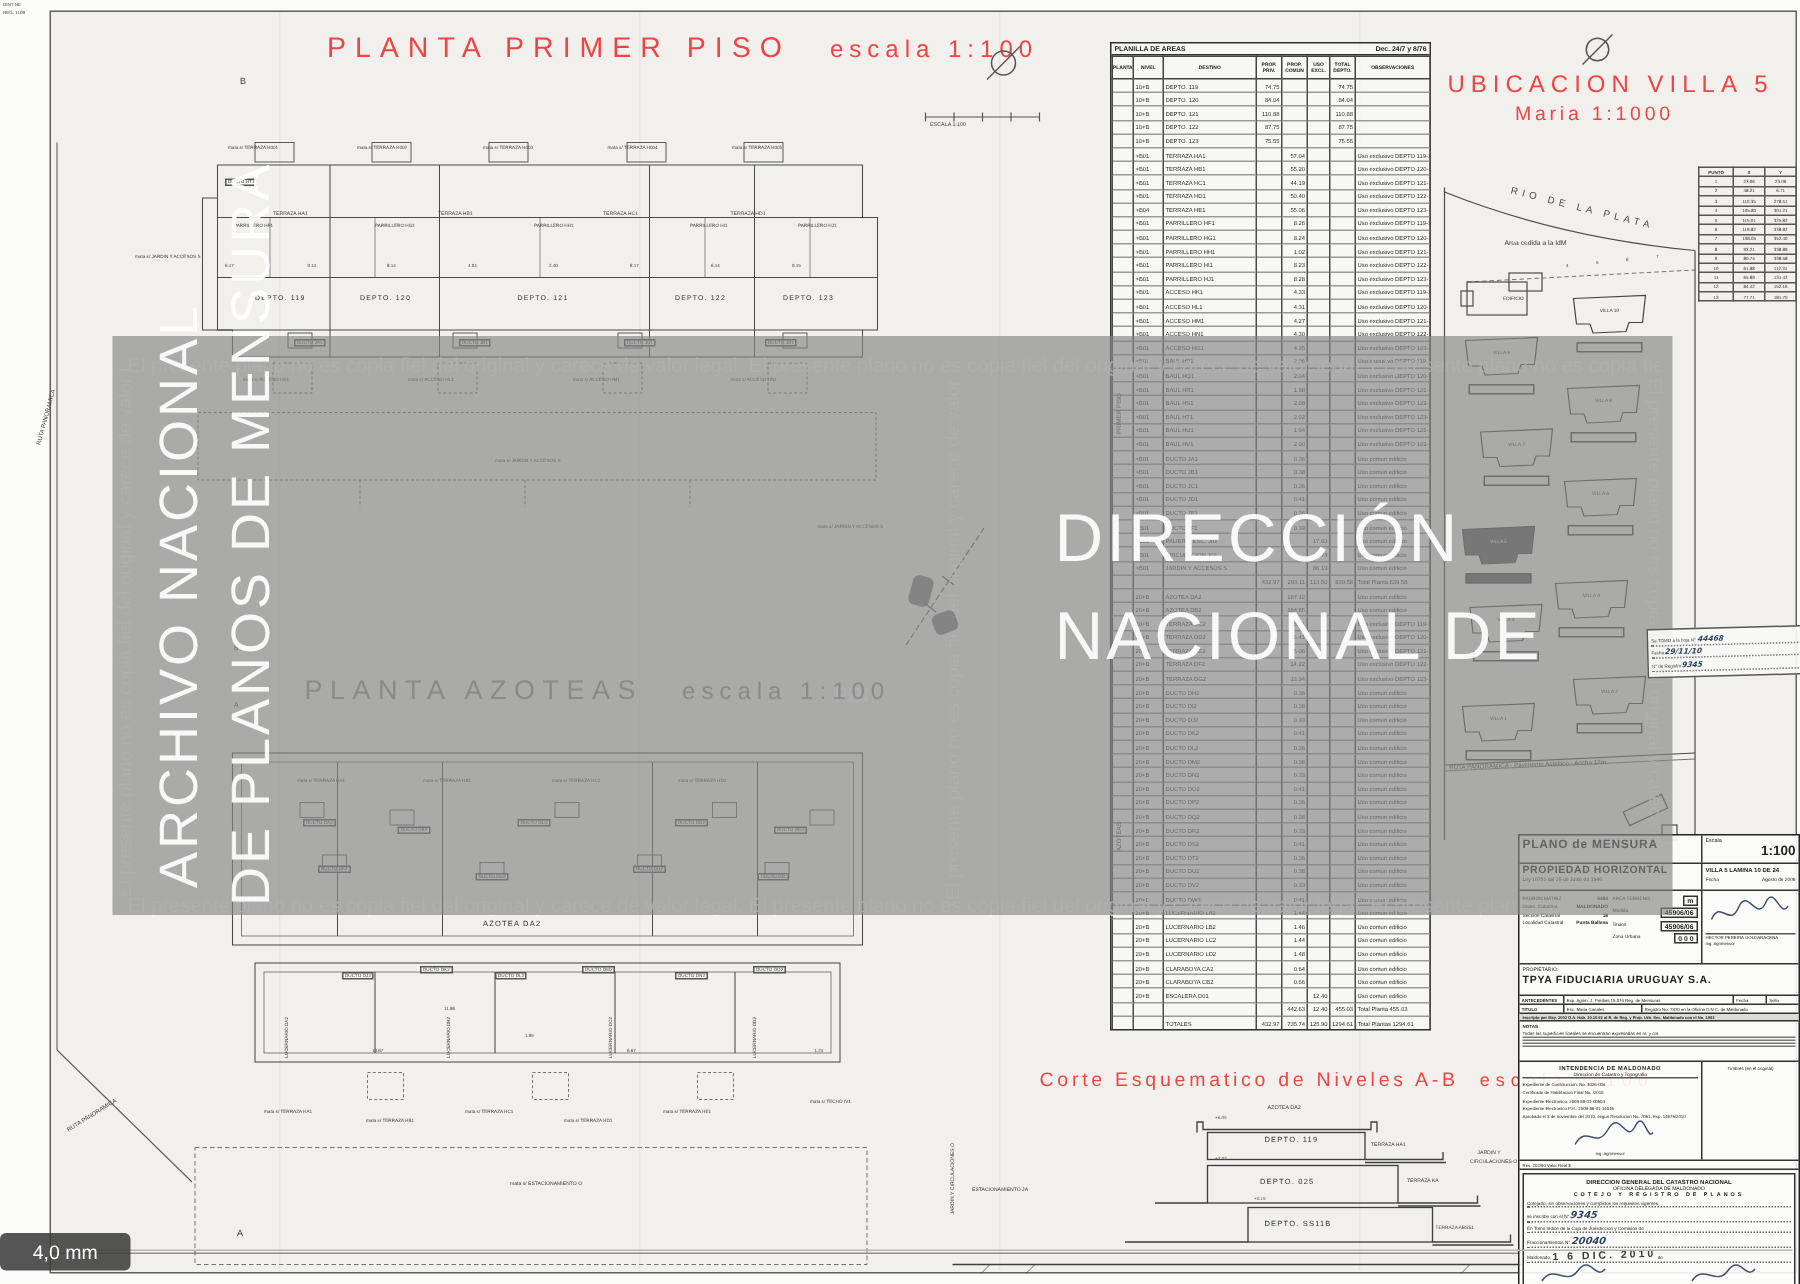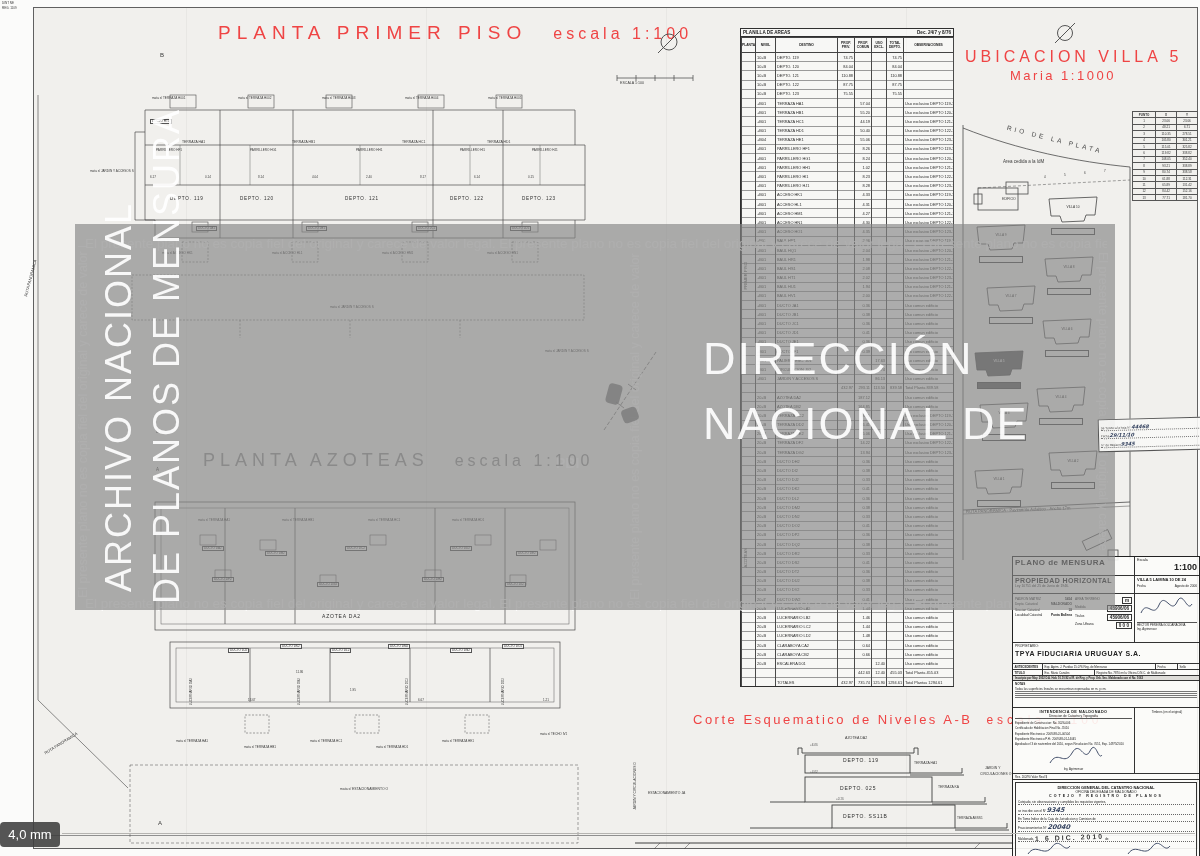--- a/index.html
+++ b/index.html
@@ -99,21 +99,21 @@
   .cstamp .tl{font-size:3.1px;margin-top:1.5px;border-bottom:0.4px dotted #666;}
   .hand{font-family:"DejaVu Sans",sans-serif;font-style:italic;color:#33415e;
         font-size:6.5px;transform:skewX(-8deg);display:inline-block;font-weight:bold;}
   .dstamp{font-size:7px;letter-spacing:2px;font-weight:bold;color:#3a3a3a;
         display:inline-block;transform:rotate(-2deg);}
   
   .mstamp{position:absolute;left:1098px;top:418px;width:100px;z-index:7;
       border:0.8px solid #555;background:rgba(248,248,246,0.92);padding:2px;transform:rotate(-1.5deg);}
   .mstamp .ml{font-size:3px;border-bottom:0.4px dotted #777;margin:1.5px 0;white-space:nowrap;}
   
-  .badge{position:absolute;left:0;top:822px;width:60px;height:25px;z-index:10;
+  .badge{position:absolute;left:0;top:822px;width:87px;height:25px;z-index:10;
       background:rgba(62,62,62,0.88);border-radius:4px;color:#fff;font-size:13px;
       display:flex;align-items:center;justify-content:center;}
   .badge-line{position:absolute;left:62px;top:833px;width:1133px;height:0;
       border-top:0.6px solid #b5b4b1;z-index:9;}
   .north line,.north circle{stroke:#555;stroke-width:1;fill:none;}
 </style>
 </head>
 <body>
 
 <div class="page">

